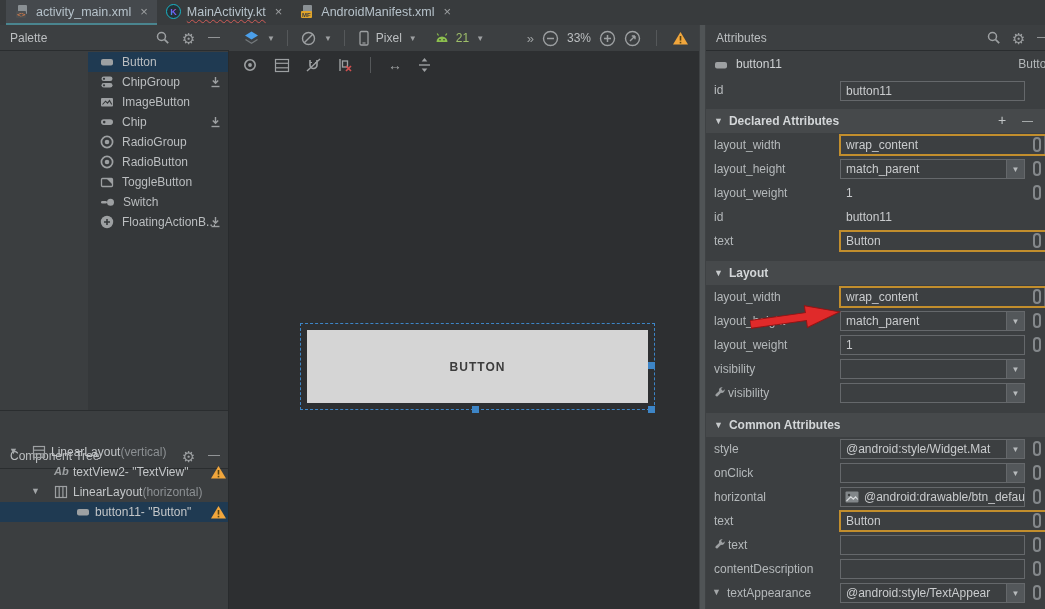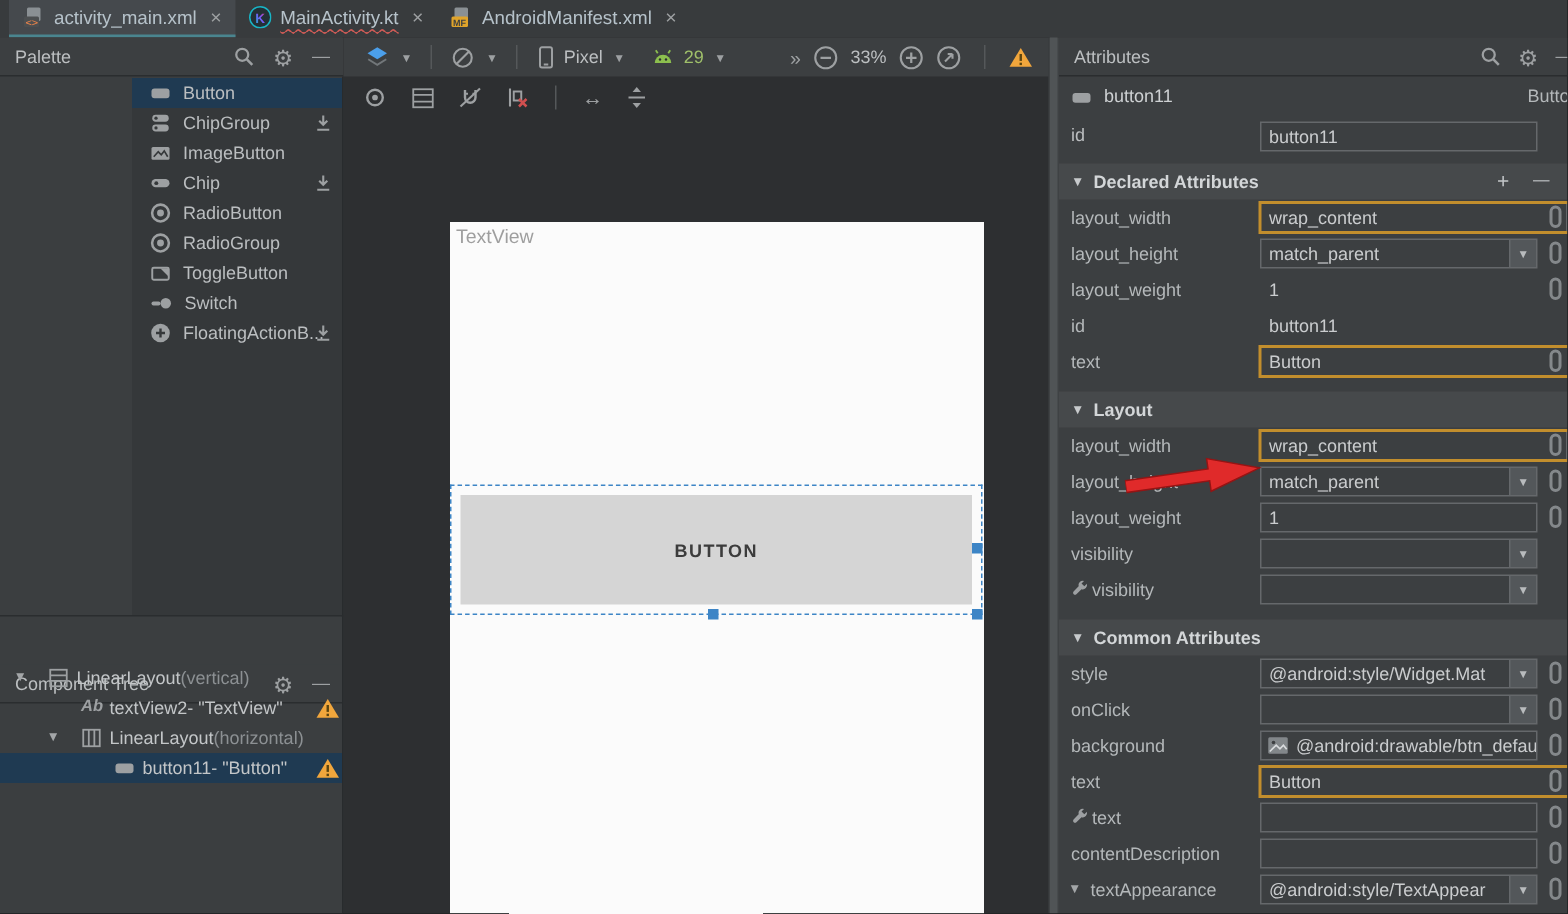--- a/index.html
+++ b/index.html
@@ -221,30 +221,30 @@
             </svg>
           </span>
         </div>
         <div class="pitem">
           <span class="icon">
             <svg width="14" height="14">
               <circle cx="7" cy="7" r="5.6" stroke="#9da0a2" fill="none" stroke-width="1.7"></circle>
               <circle cx="7" cy="7" r="2.3" fill="#9da0a2"></circle>
             </svg>
           </span>
-          <span class="ilabel">RadioButton</span>
+          <span class="ilabel">RadioGroup</span>
         </div>
         <div class="pitem">
           <span class="icon">
             <svg width="14" height="14">
               <circle cx="7" cy="7" r="5.6" stroke="#9da0a2" fill="none" stroke-width="1.7"></circle>
               <circle cx="7" cy="7" r="2.3" fill="#9da0a2"></circle>
             </svg>
           </span>
-          <span class="ilabel">RadioGroup</span>
+          <span class="ilabel">RadioButton</span>
         </div>
         <div class="pitem">
           <span class="icon">
             <svg width="14" height="14">
               <rect x="1.5" y="3.5" width="11" height="8" rx="1" stroke="#9da0a2" fill="none" stroke-width="1.3"></rect>
               <path d="M12 4 L12 9 L7 4 Z" fill="#9da0a2"></path>
             </svg>
           </span>
           <span class="ilabel">ToggleButton</span>
         </div>
@@ -362,21 +362,21 @@
       <span style="width:6px"></span>
       <span class="icon">
           <svg width="18" height="14">
             <path d="M3.5 11 A5.5 5.5 0 0 1 14.5 11 Z" fill="#8cbf4e"></path>
             <line x1="5.5" y1="4.5" x2="4.2" y2="2.5" stroke="#8cbf4e" stroke-width="1.2"></line>
             <line x1="12.5" y1="4.5" x2="13.8" y2="2.5" stroke="#8cbf4e" stroke-width="1.2"></line>
             <circle cx="7" cy="8.7" r="0.8" fill="#2d2f31"></circle>
             <circle cx="11" cy="8.7" r="0.8" fill="#2d2f31"></circle>
           </svg>
         </span>
-      <span class="tb-label" style="color:#9fbf6a">29</span>
+      <span class="tb-label" style="color:#9fbf6a">21</span>
         <span class="ddcaret">▼</span>
       <div id="zoom-cluster">
         <span class="glyph" style="font-size:13px">»</span>
         <span class="icon">
             <svg width="17" height="17">
               <circle cx="8.5" cy="8.5" r="7" stroke="#9da0a2" fill="none" stroke-width="1.4"></circle>
               <line x1="5" y1="8.5" x2="12" y2="8.5" stroke="#9da0a2" stroke-width="1.5"></line>
             </svg>
           </span>
         <span class="tb-label">33%</span>
@@ -436,23 +436,20 @@
       <span class="glyph" style="font-size:14px">↔</span>
       <span class="icon">
           <svg width="15" height="16">
             <path d="M7.5 1 l2.8 3.4 h-5.6z" fill="#9da0a2"></path>
             <line x1="2" y1="8" x2="13" y2="8" stroke="#9da0a2" stroke-width="1.4"></line>
             <path d="M7.5 15 l2.8-3.4 h-5.6z" fill="#9da0a2"></path>
           </svg>
         </span>
     </div>
 
-    <div id="device">
-      <span id="tv-label">TextView</span>
-    </div>
     <div id="sel-rect"></div>
     <div id="canvas-button">BUTTON</div>
     <div class="handle" style="left:419px;top:337px;"></div>
     <div class="handle" style="left:243px;top:381px;"></div>
     <div class="handle" style="left:419px;top:381px;"></div>
   </div>
 
   <div id="scrollstrip">
       <div class="thumb"></div>
     </div>
@@ -585,21 +582,21 @@
             </div>
             <div class="arow">
               <span class="albl">onClick</span>
               <div class="ctrl">
                 <span class="val"></span>
                 <div class="ddb">▼</div>
               </div>
               <span class="flag"></span>
             </div>
             <div class="arow">
-              <span class="albl">background</span>
+              <span class="albl">horizontal</span>
               <div class="ctrl">
                 <span class="icon picicon">
                   <svg width="14" height="12">
                     <rect x="0.5" y="0.5" width="13" height="11" rx="1" fill="#82878a"></rect>
                     <circle cx="4" cy="4" r="1.2" fill="#3c3f41"></circle>
                     <path d="M1.5 10 L5.8 5.8 L8.3 8.2 L10.6 5.8 L12.8 8.5" stroke="#d9dcde" fill="none" stroke-width="1.1"></path>
                   </svg>
                 </span>
                 <span class="val">@android:drawable/btn_defau</span>
               </div>

